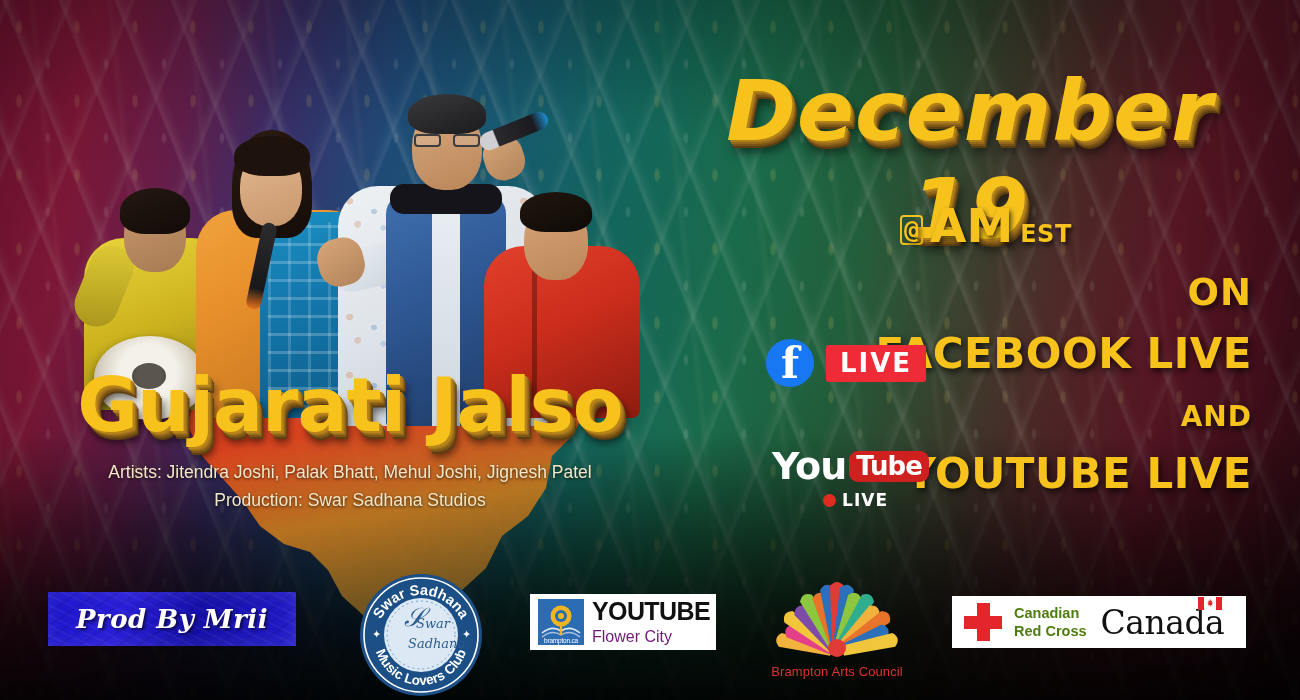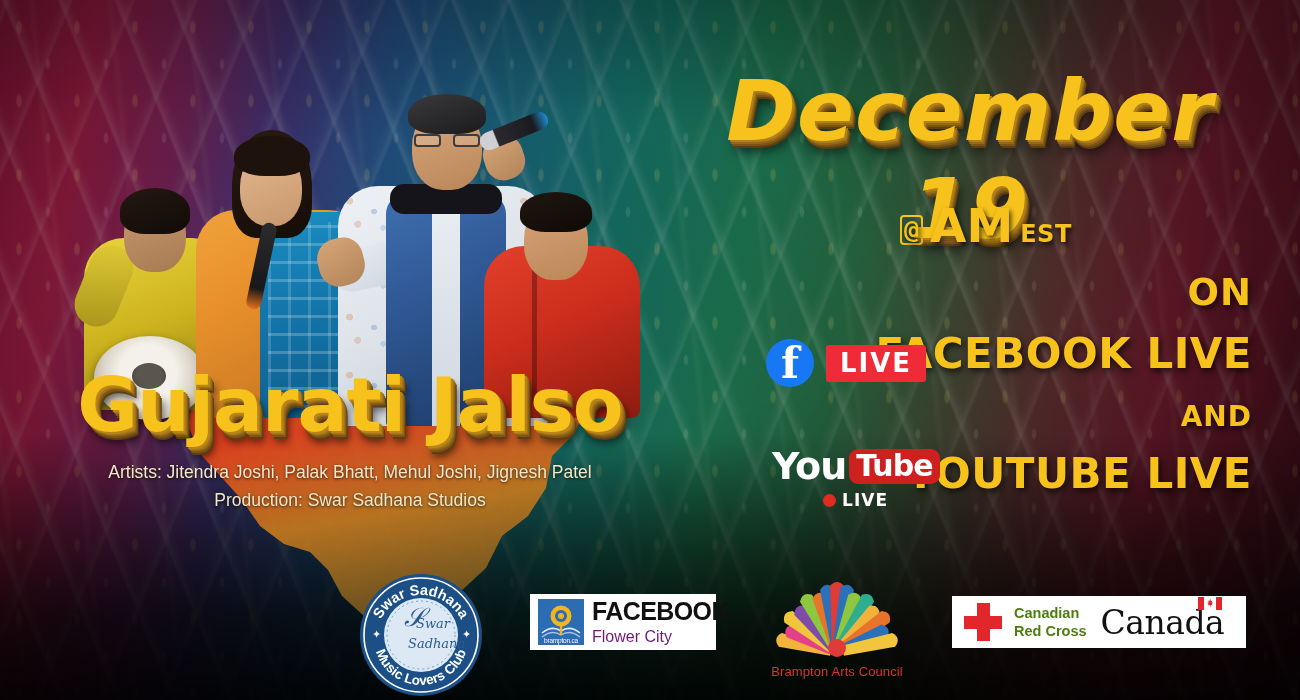--- a/index.html
+++ b/index.html
@@ -313,21 +313,21 @@
   .yt-you {
     font-family: "DejaVu Sans", sans-serif;
     font-weight: 700; font-size: 38px; color: #fff; line-height: 1;
     letter-spacing: -1px;
   }
   .yt-tube-box {
     background: #CD201F; border-radius: 9px; padding: 2px 7px 3px;
   }
   .yt-tube {
     font-family: "DejaVu Sans", sans-serif;
-    font-weight: 700; font-size: 30px; color: #fff; line-height: 1;
+    font-weight: 700; font-size: 26px; color: #fff; line-height: 1;
     letter-spacing: -1px;
   }
   .yt-live { display: flex; align-items: center; justify-content: flex-end;
     gap: 6px; margin-top: 7px; padding-right: 2px; }
   .yt-dot { width: 13px; height: 13px; border-radius: 50%; background: #E02B20; flex: none; }
   .yt-live-txt {
     font-family: "DejaVu Sans", sans-serif;
     font-weight: 700; font-size: 17px; color: #fff; letter-spacing: 1px; line-height: 1;
   }
 
@@ -504,20 +504,23 @@
       </span>
     </div>
     <div class="yt-live">
       <span class="yt-dot"></span>
       <span class="yt-live-txt">LIVE</span>
     </div>
   </div>
 
   <div class="sponsors">
 
+    <div class="sp sp-mrii">
+      <span>Prod By Mrii</span>
+    </div>
 
     <div class="sp sp-swar">
       <svg viewBox="0 0 126 126" aria-hidden="true">
         <defs>
           <path id="arcTop" d="M 18,68 A 45,45 0 0 1 108,68"></path>
           <path id="arcBot" d="M 16,66 A 47,47 0 0 0 110,66"></path>
         </defs>
         <circle cx="63" cy="63" r="61" fill="#1b4f86"></circle>
         <circle cx="63" cy="63" r="57" fill="none" stroke="#ffffff" stroke-width="1.6"></circle>
         <circle cx="63" cy="63" r="37" fill="#dce9f5"></circle>
@@ -542,21 +545,21 @@
           <path d="M4,34 Q14,26 23,32 Q32,26 42,34" stroke="#ffffff" stroke-width="1.6" fill="none" opacity=".85"></path>
           <path d="M4,38 Q14,30 23,36 Q32,30 42,38" stroke="#ffffff" stroke-width="1.4" fill="none" opacity=".6"></path>
           <circle cx="23" cy="17" r="10.5" fill="#F0B51F"></circle>
           <circle cx="23" cy="17" r="6" fill="#2b6cb3"></circle>
           <circle cx="23" cy="17" r="3" fill="#F0B51F"></circle>
           <path d="M23,27 L23,36" stroke="#F0B51F" stroke-width="2.4"></path>
         </svg>
         <div class="bram-url">brampton.ca</div>
       </div>
       <div class="bram-txt">
-        <div class="bram-name">FACEBOOK</div>
+        <div class="bram-name">YOUTUBE</div>
         <div class="bram-tag">Flower City</div>
       </div>
     </div>
 
     <div class="sp sp-bac">
       <svg class="bac-fan" viewBox="0 0 158 84" aria-hidden="true">
         <g transform="translate(79,74)">
           <g transform="rotate(-78)">
               <path d="M-5,-6 L-7,-58 Q0,-66 7,-58 L5,-6 Z" fill="#F2B33C"></path>
             </g>

